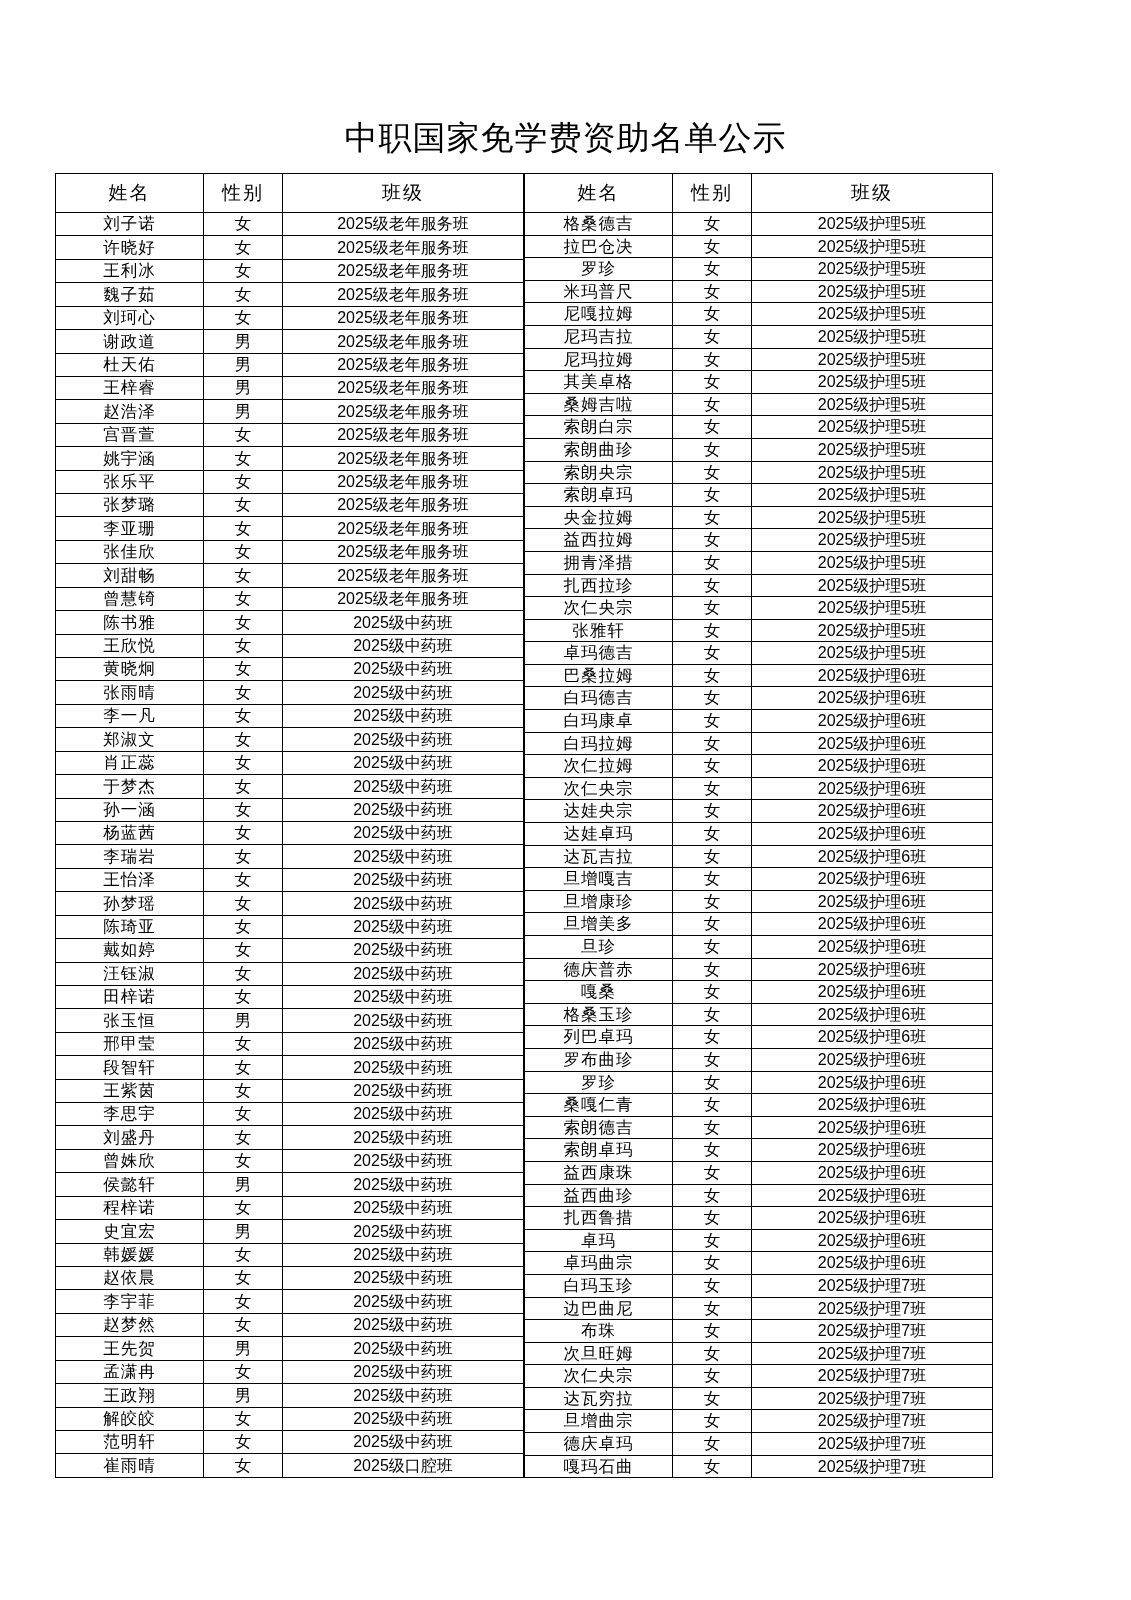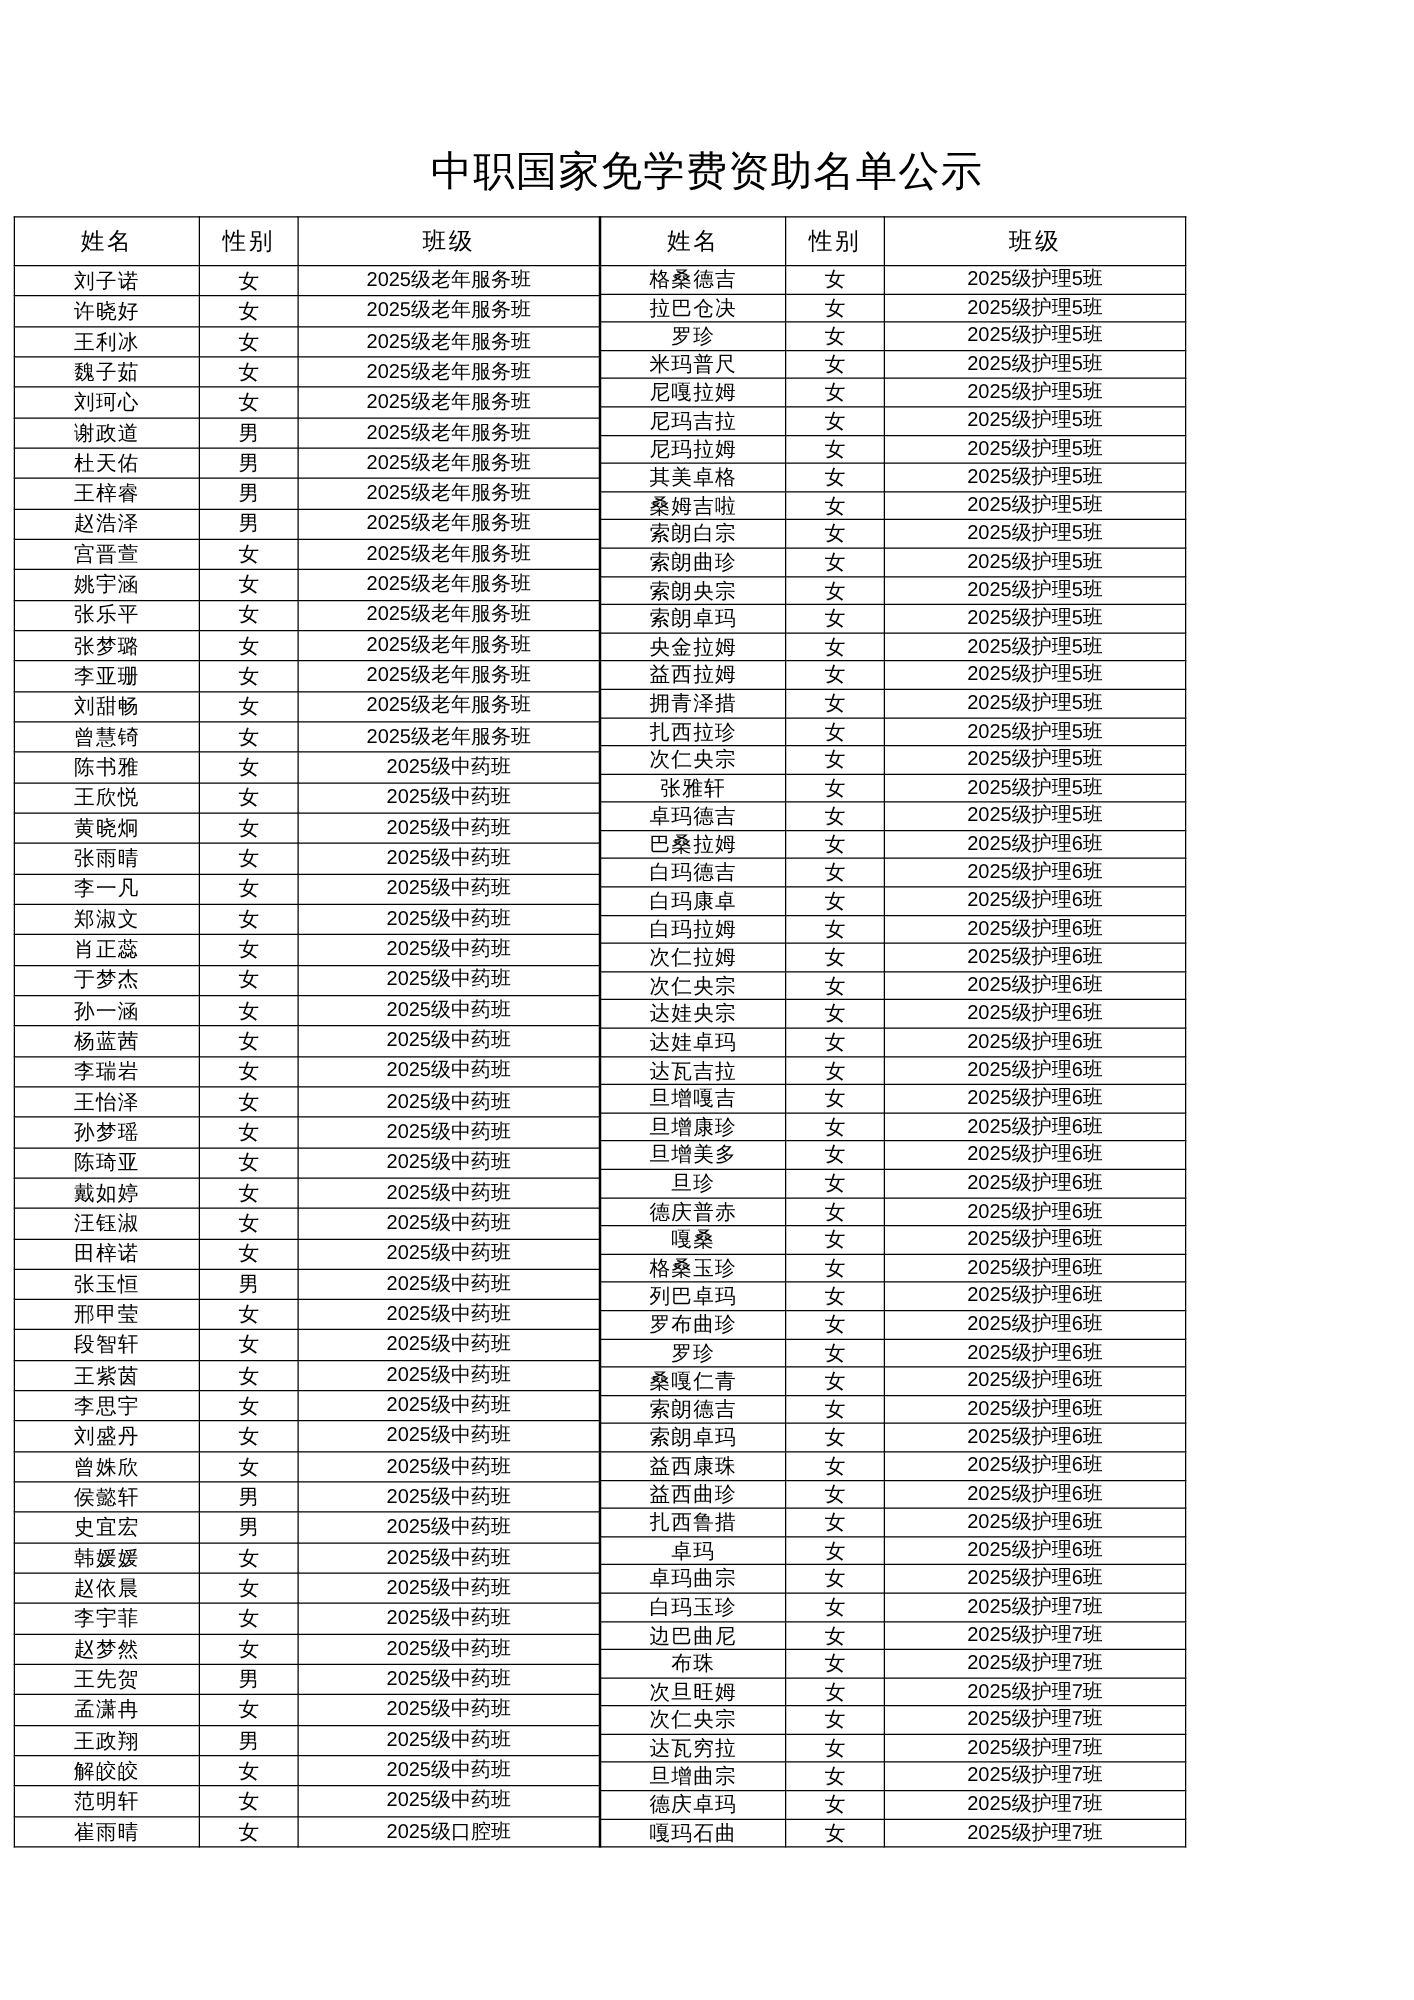--- a/index.html
+++ b/index.html
@@ -37,21 +37,21 @@
     right: 0;
     font-family: "Liberation Serif", "DejaVu Serif", serif;
   }
 
   .tables-wrap {
     position: absolute;
     top: 173px;
     left: 55px;
     width: 850px;
     display: flex;
-    justify-content: center;
+    justify-content: space-between;
   }
 
   table.roster {
     border-collapse: collapse;
     table-layout: fixed;
     width: 468px;
     background: #ffffff;
   }
 
   table.roster col.c-name  { width: 148px; }
@@ -182,20 +182,25 @@
             <td class="name">张梦璐</td>
             <td class="sex">女</td>
             <td class="klass">2025级老年服务班</td>
           </tr>
           <tr>
             <td class="name">李亚珊</td>
             <td class="sex">女</td>
             <td class="klass">2025级老年服务班</td>
           </tr>
           <tr>
+            <td class="name">张佳欣</td>
+            <td class="sex">女</td>
+            <td class="klass">2025级老年服务班</td>
+          </tr>
+          <tr>
             <td class="name">刘甜畅</td>
             <td class="sex">女</td>
             <td class="klass">2025级老年服务班</td>
           </tr>
           <tr>
             <td class="name">曾慧锜</td>
             <td class="sex">女</td>
             <td class="klass">2025级老年服务班</td>
           </tr>
           <tr>
@@ -314,20 +319,25 @@
             <td class="klass">2025级中药班</td>
           </tr>
           <tr>
             <td class="name">曾姝欣</td>
             <td class="sex">女</td>
             <td class="klass">2025级中药班</td>
           </tr>
           <tr>
             <td class="name">侯懿轩</td>
             <td class="sex">男</td>
+            <td class="klass">2025级中药班</td>
+          </tr>
+          <tr>
+            <td class="name">程梓诺</td>
+            <td class="sex">女</td>
             <td class="klass">2025级中药班</td>
           </tr>
           <tr>
             <td class="name">史宜宏</td>
             <td class="sex">男</td>
             <td class="klass">2025级中药班</td>
           </tr>
           <tr>
             <td class="name">韩媛媛</td>
             <td class="sex">女</td>

